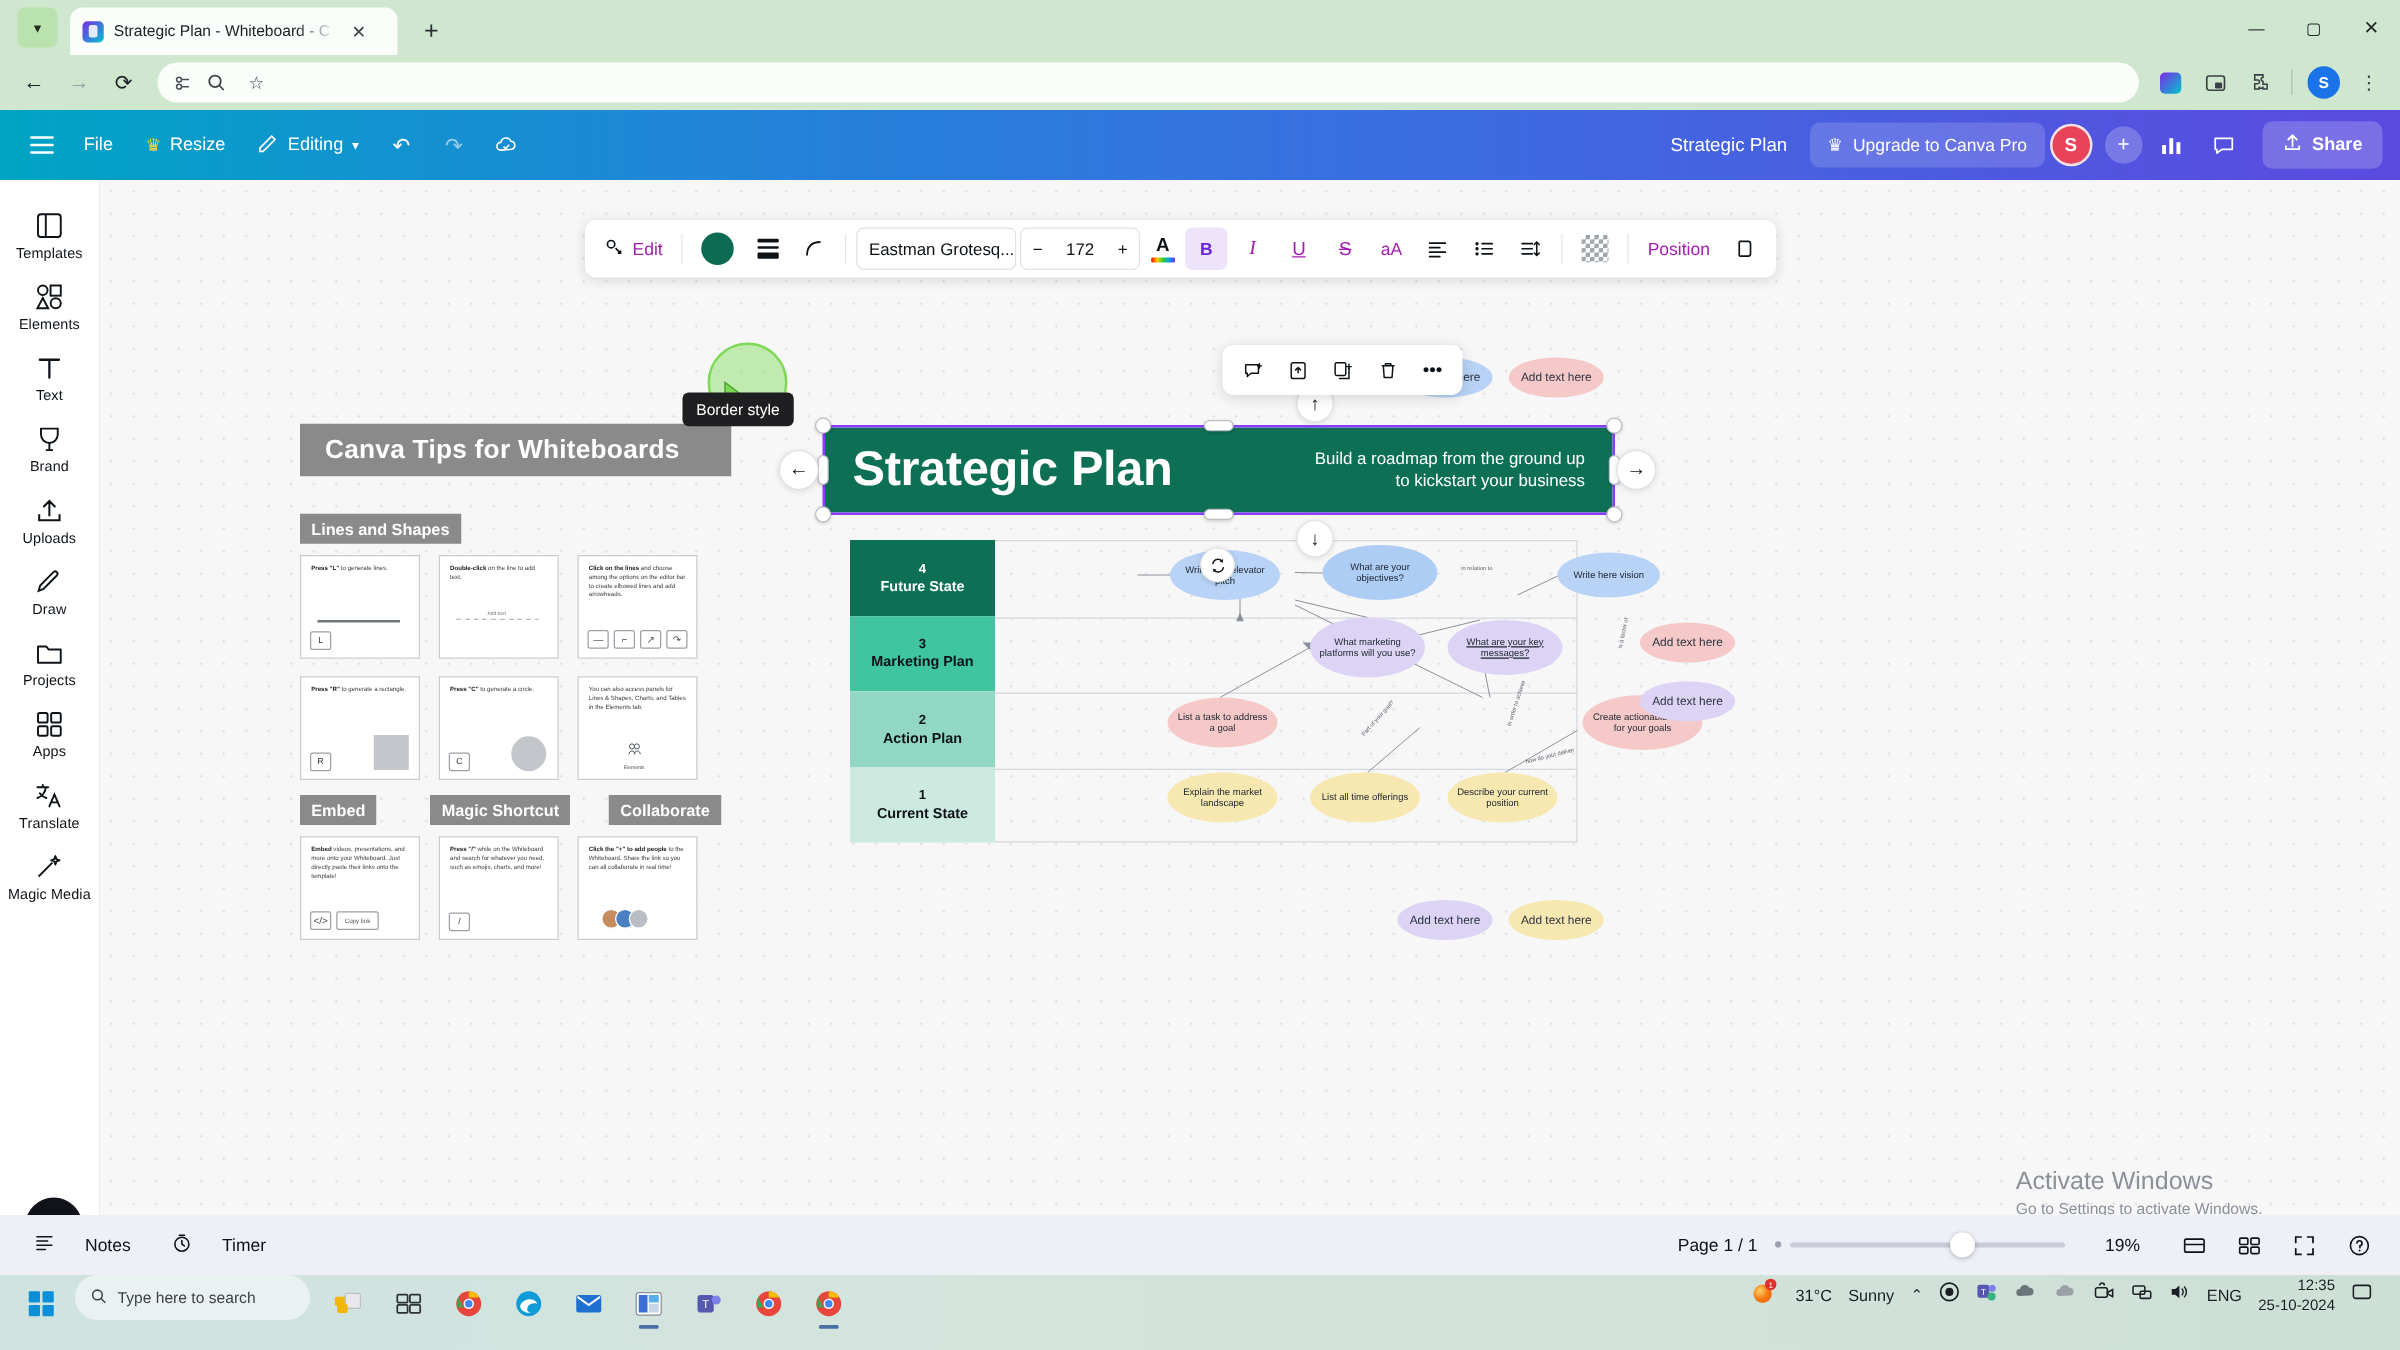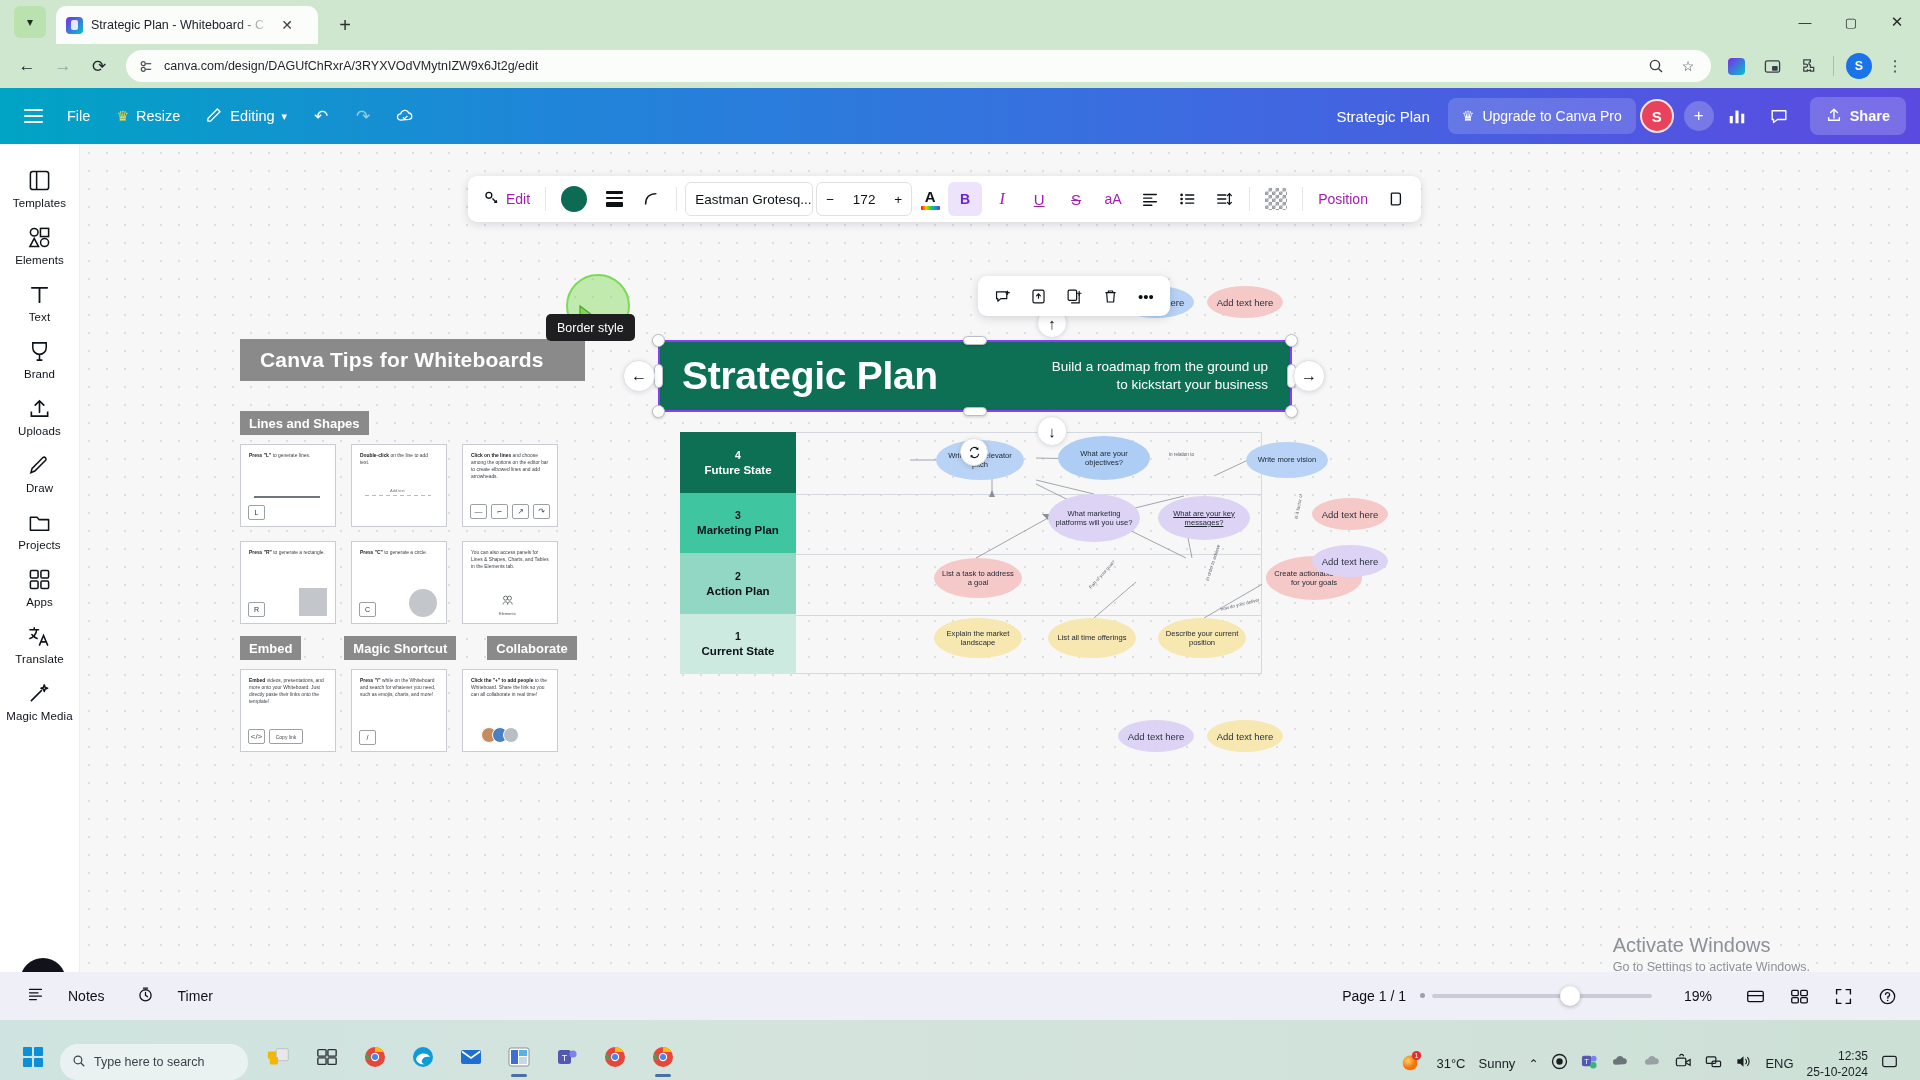--- a/index.html
+++ b/index.html
@@ -332,21 +332,21 @@
   .zoom-dot { position: absolute; left: -12px; top: -1px; width: 5px; height: 5px;
     border-radius: 50%; background: #9aa0ad; }
   .zoom-val { font-size: 14px; color: #0d1216; margin-left: 22px; width: 44px; }
   .st-ico { width: 34px; height: 34px; display:flex; align-items:center;
     justify-content:center; font-size: 16px; color: #0d1216; }
 
   
   .taskbar {
     position: absolute; bottom: 0; left: 0; width: 1920px; height: 60px;
     background: linear-gradient(90deg,#cfe3e0 0%,#d4e4dd 40%,#cde0d6 100%);
-    display: flex; align-items: flex-end; padding: 0 10px;
+    display: flex; align-items: flex-start; padding: 0 10px;
   }
   .tb-start { width: 46px; height: 46px; display:flex; align-items:center; justify-content:center; }
   .win-logo { display: grid; grid-template-columns: 9px 9px; grid-template-rows: 9px 9px;
     gap: 2.5px; }
   .win-logo i { display:block; background: #0a8fd8; border-radius: 1px; }
   .tb-search {
     height: 36px; width: 188px; background: rgba(255,255,255,.55); border-radius: 18px;
     display: flex; align-items: center; gap: 8px; padding: 0 12px; margin-left: 4px;
     font-size: 12.5px; color: #3b4249;
   }
@@ -388,21 +388,20 @@
       <div class="nav-ico">⟳</div>
       <div class="omnibox">
         <span class="omnibox-lock">
           <svg width="15" height="15" viewBox="0 0 16 16">
               <circle cx="4.5" cy="5" r="2.1" fill="none" stroke="#4a5055" stroke-width="1.3"></circle>
               <line x1="7" y1="5" x2="13" y2="5" stroke="#4a5055" stroke-width="1.3"></line>
               <circle cx="4.5" cy="11" r="2.1" fill="none" stroke="#4a5055" stroke-width="1.3"></circle>
               <line x1="7" y1="11" x2="13" y2="11" stroke="#4a5055" stroke-width="1.3"></line>
             </svg>
         </span>
-        <span class="omnibox-url">canva.com/design/DAGUfChRxrA/3RYXVOdVMytnIZW9x6Jt2g/edit</span>
         <span class="omni-right">
           <span class="omni-ico">
             <svg width="16" height="16" viewBox="0 0 16 16">
                 <circle cx="7" cy="7" r="4.6" fill="none" stroke="#3a4045" stroke-width="1.4"></circle>
                 <line x1="10.4" y1="10.4" x2="14" y2="14" stroke="#3a4045" stroke-width="1.4"></line>
               </svg>
           </span>
           <span class="omni-ico">☆</span>
         </span>
       </div>
@@ -844,21 +843,21 @@
           </g>
         </svg>
 
         <div class="node" style="left:256px;top:8px;width:88px;height:40px;background:#b8d3f5;font-size:7.6px;">
             <span>Write your elevator pitch</span>
           </div>
         <div class="node" style="left:378px;top:4px;width:92px;height:44px;background:#aecdf5;font-size:7.6px;">
             <span>What are your objectives?</span>
           </div>
         <div class="node" style="left:566px;top:10px;width:82px;height:36px;background:#b8d3f5;font-size:7.6px;">
-            <span>Write more vision</span>
+            <span>Write here vision</span>
           </div>
         <div class="node" style="left:368px;top:62px;width:92px;height:48px;background:#ddd4f5;font-size:7.6px;">
             <span>What marketing platforms will you use?</span>
           </div>
         <div class="node" style="left:478px;top:64px;width:92px;height:44px;background:#ddd4f5;font-size:7.6px;text-decoration:underline;">
             <span>What are your key messages?</span>
           </div>
         <div class="node" style="left:254px;top:126px;width:88px;height:40px;background:#f6c9c9;font-size:7.6px;">
             <span>List a task to address a goal</span>
           </div>

